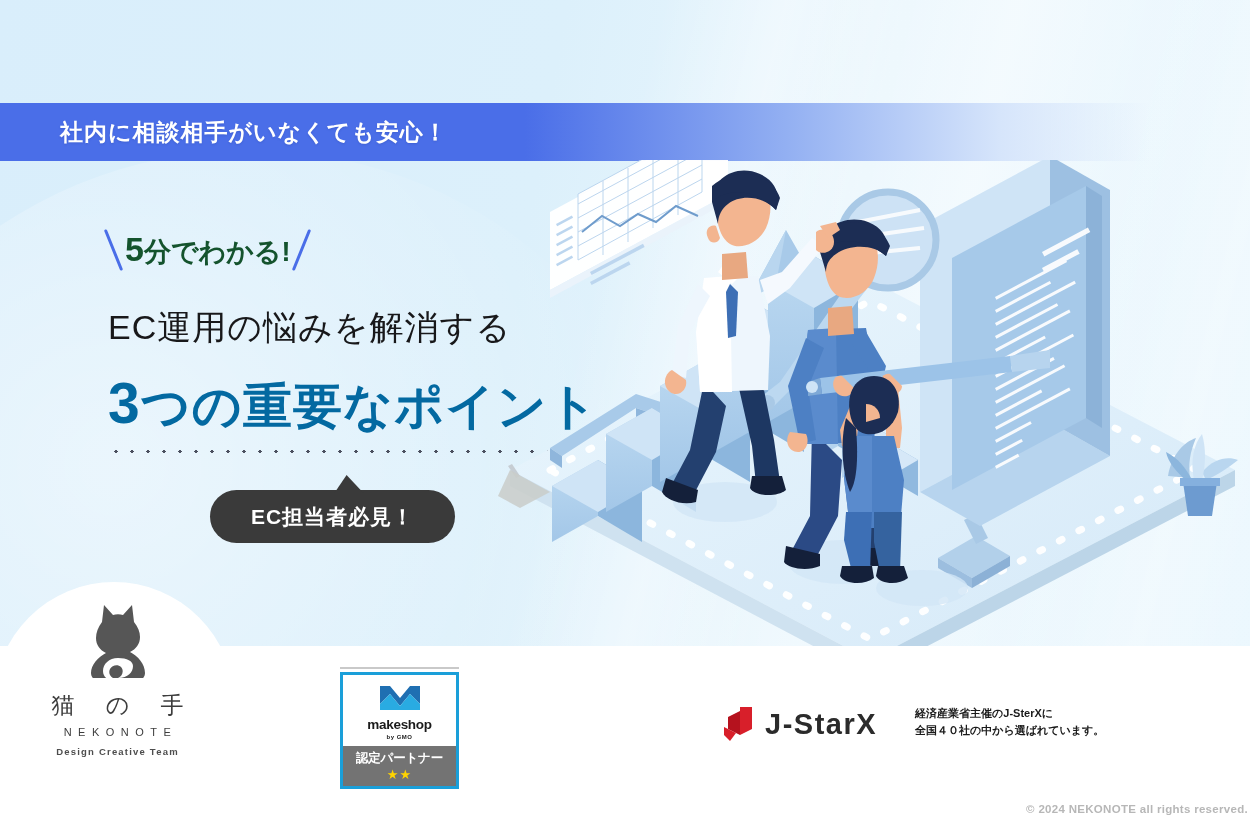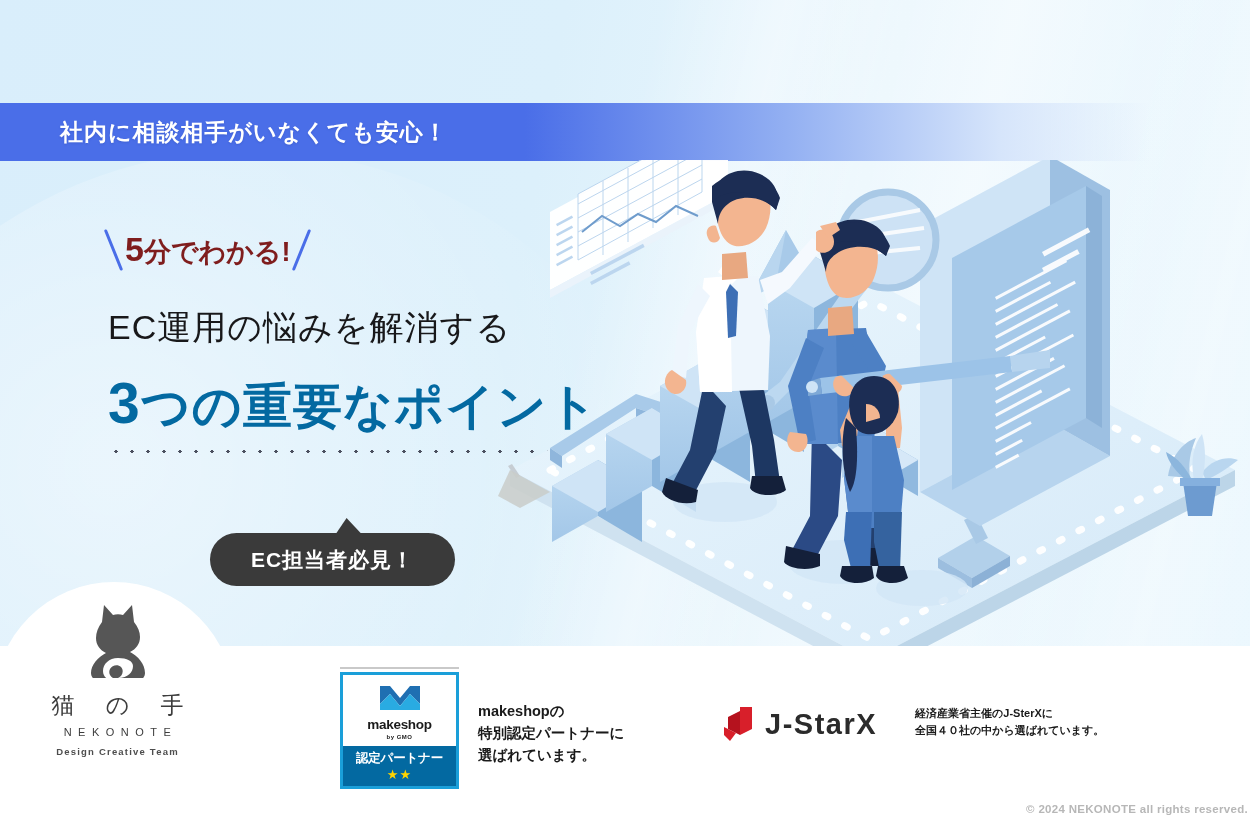--- a/index.html
+++ b/index.html
@@ -28,37 +28,37 @@
     background:linear-gradient(90deg,#4a6ee8 0%,#4a6ee8 42%,#93b0f2 63%,#d6e5fb 80%,rgba(232,244,253,0) 92%);}
   .banner-text{position:absolute;left:60px;top:117px;
     font-size:23px;font-weight:700;color:#ffffff;letter-spacing:1px;
     text-shadow:0 1px 2px rgba(30,60,150,.25);}
 
   
   .eyebrow{position:absolute;left:112px;top:228px;display:flex;align-items:center;gap:10px;}
   .eyebrow .slash{display:block;width:3px;height:44px;background:#4a6ee8;border-radius:2px;}
   .eyebrow .slash.l{transform:rotate(-22deg);}
   .eyebrow .slash.r{transform:rotate(22deg);}
-  .eyebrow .txt{font-size:27px;font-weight:700;color:#7f1d1d;letter-spacing:0px;}
+  .eyebrow .txt{font-size:27px;font-weight:700;color:#14532d;letter-spacing:0px;}
   .eyebrow .txt .big{font-size:34px;}
 
   .head1{position:absolute;left:108px;top:305px;font-size:34px;color:#18181a;
     font-weight:400;letter-spacing:1px;}
   .head2{position:absolute;left:108px;top:370px;font-size:49px;color:#0369a1;
     font-weight:700;letter-spacing:1px;}
   .head2 .num{font-size:57px;}
 
   .dots{position:absolute;left:108px;top:449px;width:480px;height:5px;
     background-image:radial-gradient(circle,#4c5160 1.7px,rgba(0,0,0,0) 1.8px);
     background-size:16px 5px;background-repeat:repeat-x;}
 
   
   .bubble{position:absolute;left:210px;top:490px;width:245px;height:53px;
     background:#3a3a3a;border-radius:27px;
-    display:flex;align-items:center;justify-content:center;margin-top:43px;}
+    display:flex;align-items:center;justify-content:center;}
   .bubble span{color:#fff;font-size:21px;font-weight:700;letter-spacing:1px;}
   .bubble .tail{position:absolute;left:126px;top:-15px;width:0;height:0;
     border-left:9px solid transparent;border-right:20px solid transparent;
     border-bottom:18px solid #3a3a3a;transform:skewX(-10deg);}
 
   
   .illu{position:absolute;left:490px;top:160px;width:760px;height:490px;}
   .illu svg{display:block;}
 
   
@@ -73,21 +73,21 @@
   .logo .en{margin-top:5px;font-size:11px;color:#3d3d3d;letter-spacing:6.5px;padding-left:6px;}
   .logo .tag{margin-top:8px;font-size:9.5px;color:#4d4d4d;letter-spacing:1.2px;font-weight:700;}
 
   .badge{position:absolute;left:340px;top:667px;width:119px;}
   .badge .line{height:2px;background:#c9c9c9;margin-bottom:3px;}
   .badge .card{border:3px solid #1a9fd9;background:#fff;}
   .badge .card-top{background:#fff;padding:9px 4px 6px;text-align:center;}
   .badge .ms-mark{margin:0 auto 5px;display:block;}
   .badge .ms-name{font-size:13.5px;font-weight:700;color:#1a1a1a;letter-spacing:-0.3px;}
   .badge .ms-by{margin-top:2px;font-size:6px;font-weight:700;color:#1a1a1a;letter-spacing:.5px;}
-  .badge .card-bot{background:#0369a1;padding:4px 2px 5px;text-align:center;}
+  .badge .card-bot{background:#737373;padding:4px 2px 5px;text-align:center;}
   .badge .cb-txt{font-size:12.5px;font-weight:700;color:#fff;letter-spacing:-0.2px;}
   .badge .stars{margin-top:1px;font-size:13px;color:#ffd400;letter-spacing:1px;line-height:1;}
 
   .ms-copy{position:absolute;left:478px;top:700px;font-size:14.5px;font-weight:700;
     color:#1a1a1a;line-height:1.52;}
 
   .jsx{position:absolute;left:722px;top:705px;display:flex;align-items:center;gap:7px;}
   .jsx .word{font-size:29px;font-weight:700;color:#2b2b2b;letter-spacing:1.5px;}
   .jsx-copy{position:absolute;left:915px;top:705px;font-size:11px;font-weight:700;
     color:#1a1a1a;line-height:1.52;}
@@ -384,25 +384,20 @@
         <div class="ms-name">makeshop</div>
         <div class="ms-by">by GMO</div>
       </div>
       <div class="card-bot">
         <div class="cb-txt">認定パートナー</div>
         <div class="stars">★★</div>
       </div>
     </div>
   </div>
 
-  <div class="ms-copy">
-    <div>makeshopの</div>
-    <div>特別認定パートナーに</div>
-    <div>選ばれています。</div>
-  </div>
 
   <div class="jsx">
     <svg width="36" height="38" viewBox="0 0 36 38">
       <path d="M18 2 L30 2 L30 24 L18 30 Z" fill="#d81f2a"></path>
       <path d="M6 12 L18 6 L18 30 L6 24 Z" fill="#b5121e"></path>
       <path d="M2 22 L14 28 L8 36 L2 30 Z" fill="#d81f2a"></path>
     </svg>
     <span class="word">J-StarX</span>
   </div>
 

